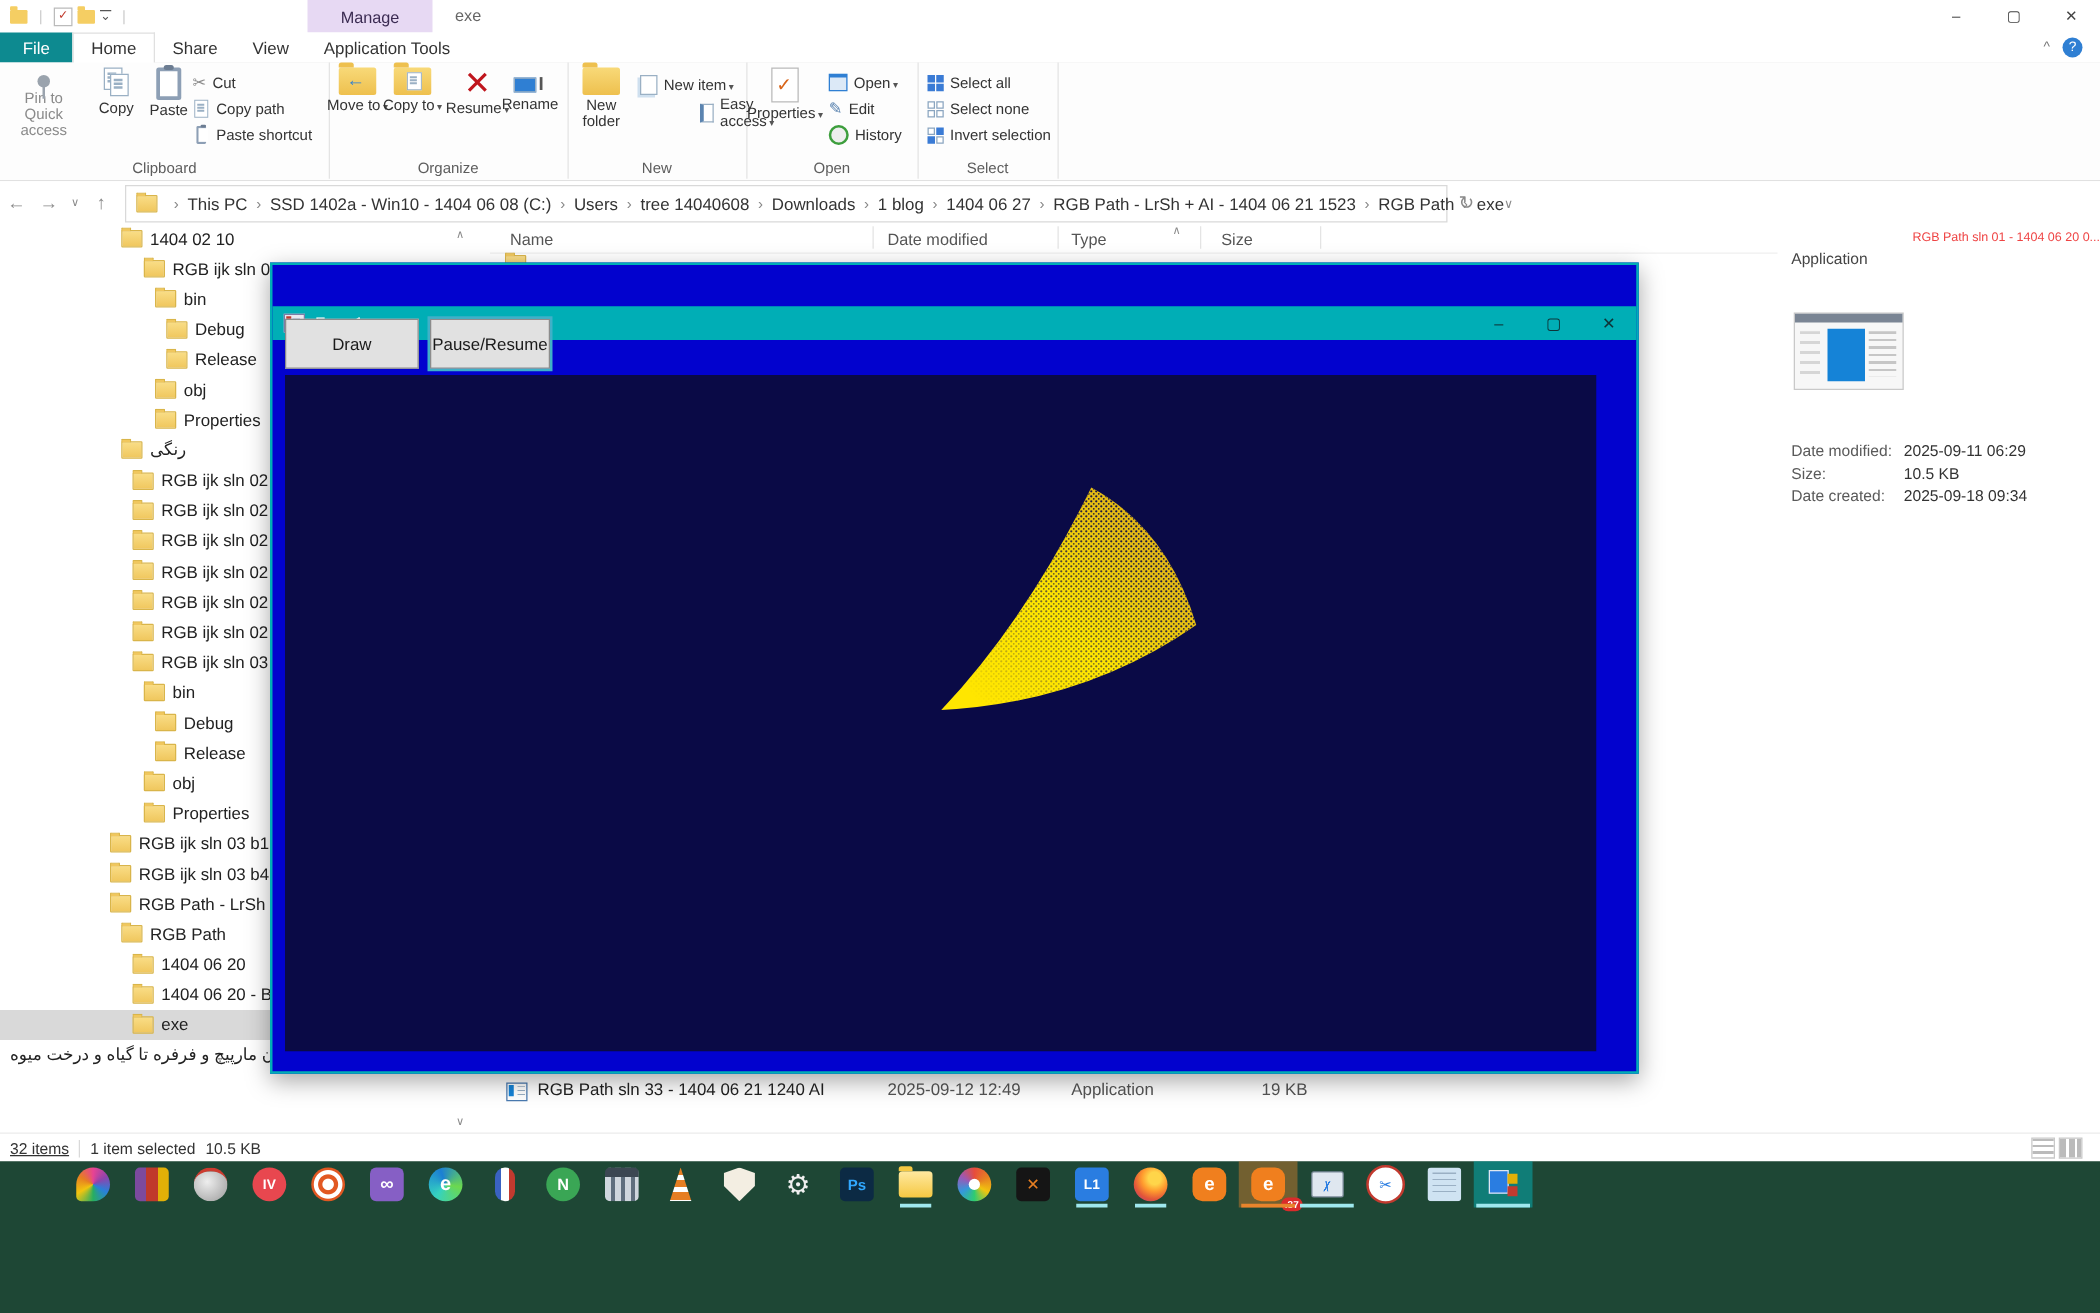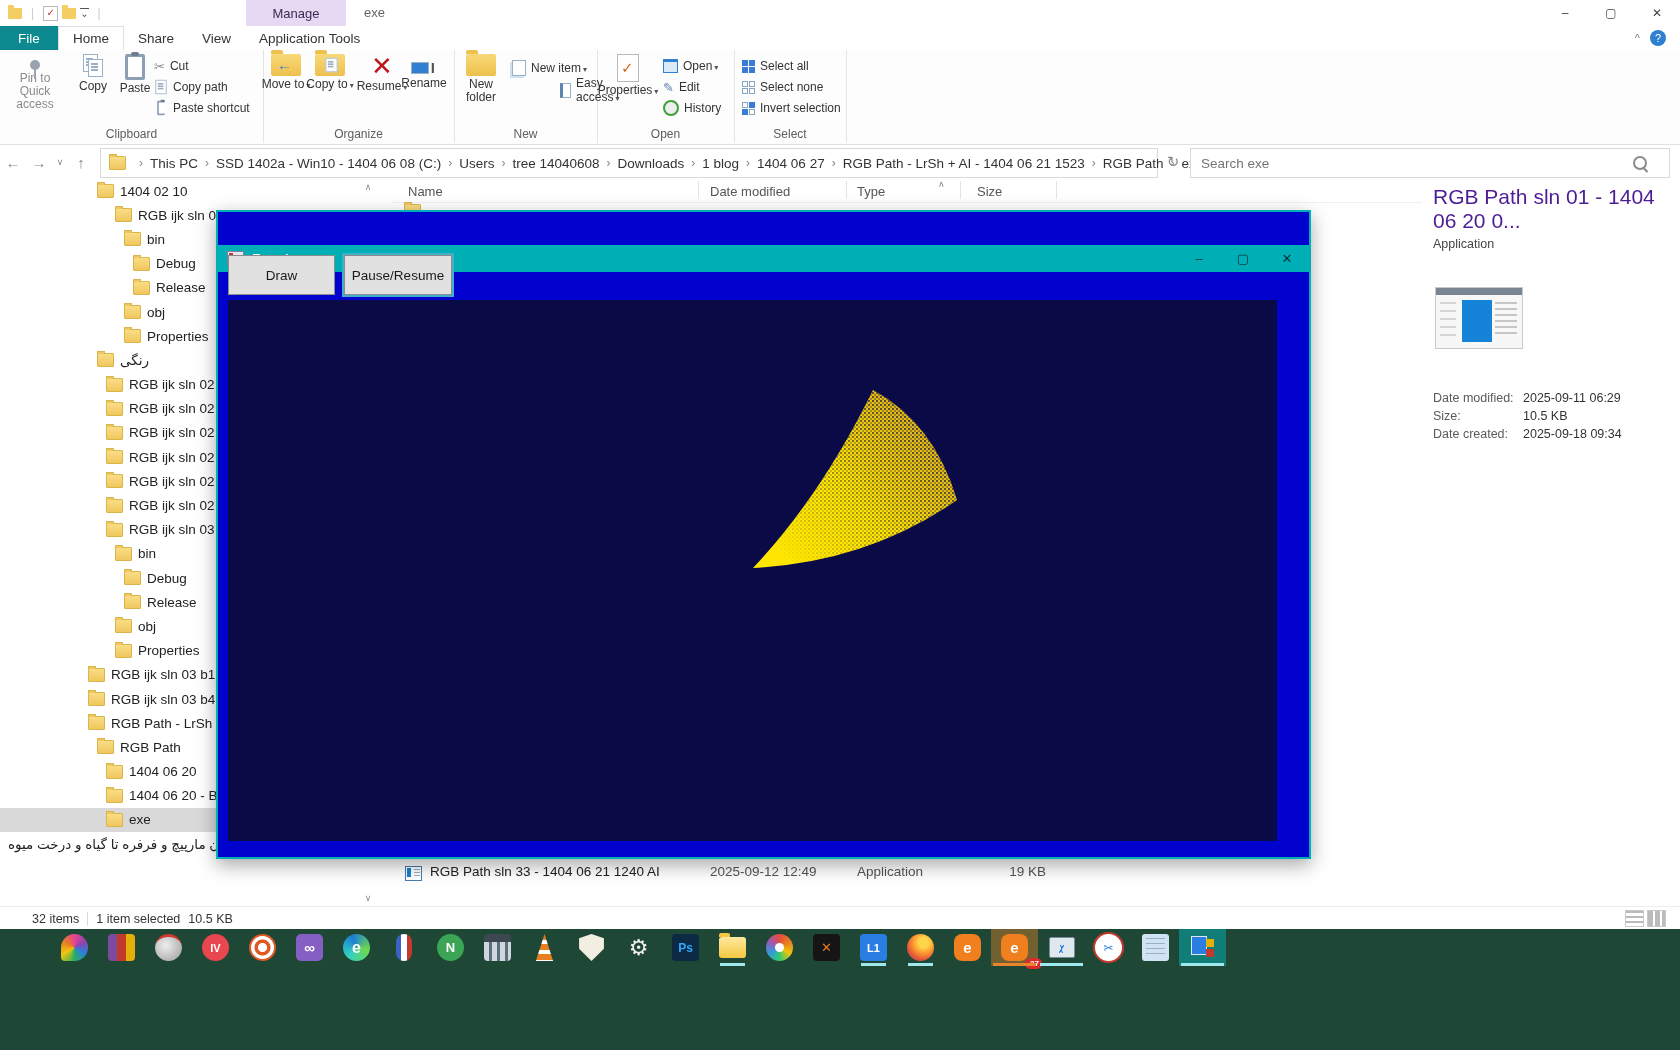--- a/index.html
+++ b/index.html
@@ -78,21 +78,21 @@
   .cdiv{position:absolute;top:2px;height:18px;width:1px;background:#e4e4e4;}
   .sortcaret{position:absolute;left:546px;top:0px;color:#8a8a8a;font-size:9px;}
   .trow{height:24.2px;display:flex;align-items:center;gap:6px;padding-left:calc(79px + var(--lvl,0)*9px);white-space:nowrap;font-size:13.5px;color:#222;}
   .trow.sel{background:var(--selection);}
   .trow.rtl{flex-direction:row-reverse;justify-content:flex-end;width:max-content;padding-left:8px;}
   .fold{flex:0 0 15px;width:15px;height:12px;background:linear-gradient(#f9dd86,#f0c75e);border:1px solid #d9b54a;border-radius:1px;position:relative;}
   .fold:before{content:'';position:absolute;left:-1px;top:-3px;width:6px;height:2px;background:#f0c75e;border:1px solid #d9b54a;border-bottom:none;border-radius:1px 1px 0 0;}
   #treescroll{position:absolute;left:360px;top:0;width:16px;height:727px;color:#8a8a8a;font-size:9px;text-align:center;}
   
   #details{position:absolute;left:1425px;top:0;width:255px;height:727px;background:#fff;}
-  #dtitle{font-size:21px;color:#4c1d95;}
+  #dtitle{font-size:10px;color:#ef4444;text-align:right;}
   #dtype{font-size:12.5px;color:#444;margin-top:4px;}
   .dfield{display:flex;font-size:12.5px;color:#5a5a5a;height:18px;}
   .dfield .fl{width:90px;}
   .dfield .fv{color:#333;}
   .thumb{width:86px;height:60px;background:#f7f7f7;border:1px solid #c9c9c9;position:relative;}
   .thumb .tb{position:absolute;left:0;top:0;right:0;height:7px;background:#7a8594;}
   .thumb .bluerect{position:absolute;left:26px;top:12px;width:30px;height:42px;background:#1583d7;}
   .thumb .lines{position:absolute;right:5px;top:14px;width:22px;height:36px;
      background:repeating-linear-gradient(#c6c6c6 0 2px,transparent 2px 6px);}
   .thumb .llines{position:absolute;left:4px;top:14px;width:16px;height:36px;
@@ -388,24 +388,20 @@
             <span class="csep">›</span>
           </span>
           <span class="crumb">
             <span>exe</span>
           </span>
         </span>
       <span style="flex:1"></span>
       <span style="color:#8a8a8a;font-size:10px;margin-right:8px;">∨</span>
     </div>
     <span class="abs navic flex" style="left:1160px;top:3px;height:28px;">↻</span>
-    <div class="abs flex" id="searchbox">
-      <input placeholder="Search exe" style="">
-      <span class="mag" style="margin-right:16px;"></span>
-    </div>
   </div>
 
   <div class="abs" id="content">
     <div id="navpane" style="position:absolute;left:0;top:0;width:392px;height:727px;">
 
     <div class="trow" style="--lvl: 2;">
           <span class="fold"></span>
           <span class="tlabel">1404 02 10</span>
         </div>
         <div class="trow" style="--lvl: 4;">
@@ -568,40 +564,40 @@
           </div>
           <div class="dfield">
             <span class="fl">Date created:</span>
             <span class="fv">2025-09-18 09:34</span>
           </div>
         </div>
     </div>
   </div>
 
   <div class="abs flex" id="statusbar">
-    <span style="margin-left:32px;">32 items</span>
+    <span style="margin-left:8px;text-decoration:underline;">32 items</span>
     <span class="sbdiv"></span>
     <span>1 item selected</span>
     <span style="margin-left:8px;">10.5 KB</span>
     <span style="flex:1"></span>
     <span class="viewbtn"></span>
     <span class="viewbtn thumbs" style="margin-right:14px;"></span>
   </div>
 
   <div class="abs" id="form1">
     <div class="flex" id="f1title">
       <span class="f1icon"></span>
       <span class="t">Form1</span>
       <span style="flex:1"></span>
       <span class="f1btn flex">–</span>
       <span class="f1btn flex">▢</span>
       <span class="f1btn flex">✕</span>
     </div>
     <div class="wbtn-face" id="btn-draw" style="left:10px;width:107px;">Draw</div>
-    <div class="wbtn-face" id="btn-pause" style="left:126px;width:108px;">Pause/Resume</div>
+    <div class="wbtn-face" id="btn-pause" style="left:126px;width:96px;">Pause/Resume</div>
     <div id="canvas">
       <svg width="1049" height="541" viewBox="0 0 1049 541">
         <defs>
           <linearGradient id="fg" x1="525" y1="268" x2="710" y2="110" gradientUnits="userSpaceOnUse">
             <stop offset="0" style="stop-color:var(--shape-yellow)"></stop>
             <stop offset="0.5" style="stop-color:var(--shape-yellow)"></stop>
             <stop offset="1" style="stop-color:var(--shape-deep)"></stop>
           </linearGradient>
           <pattern id="dots" width="4" height="4" patternUnits="userSpaceOnUse">
             <circle cx="1" cy="1" r="0.9" fill="#0A0A46"></circle>

